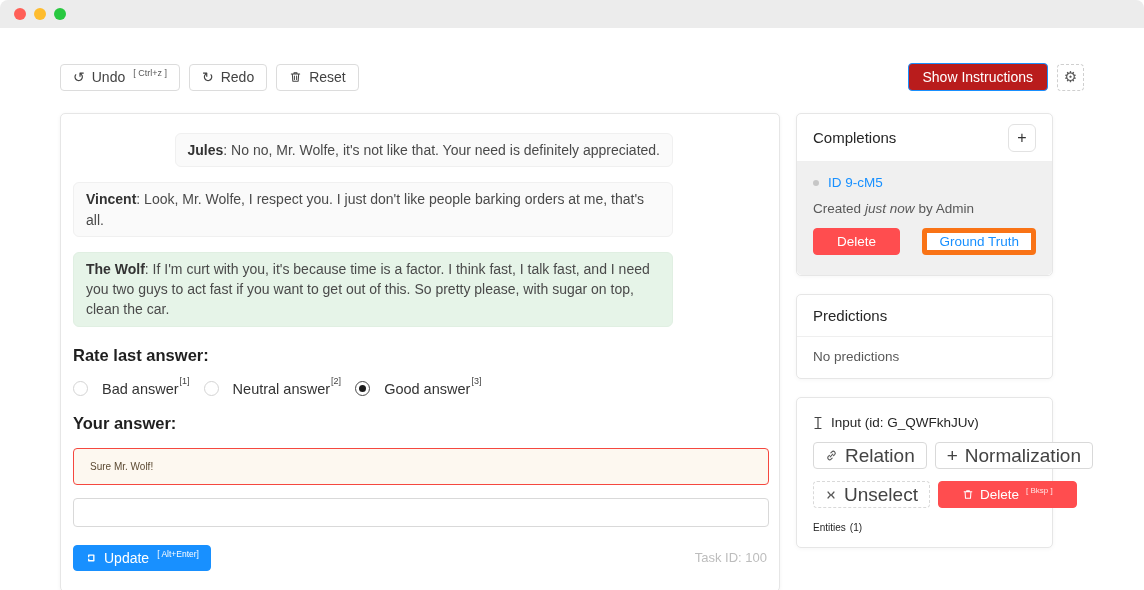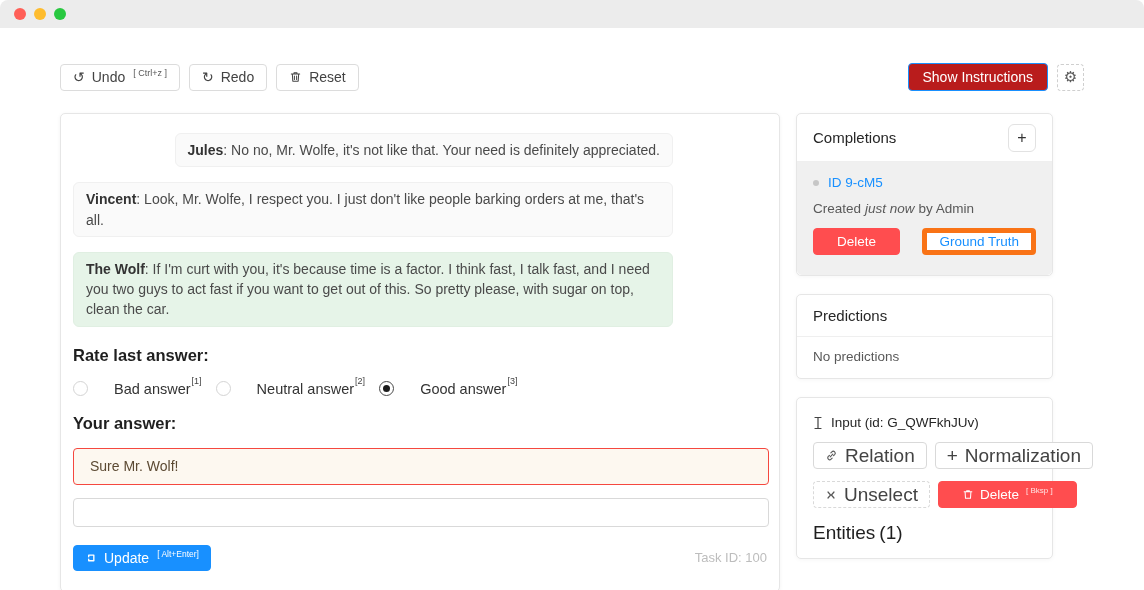--- a/index.html
+++ b/index.html
@@ -66,38 +66,38 @@
     padding: 6px 12px; font-size: 14px; line-height: 1.45; color: #4a4a4a;
     margin-bottom: 15px; max-width: 100%;
   }
   .bubble .author { font-weight: bold; color: #333; }
   .bubble.highlight { background: #e6f4e8; border-color: #e0efe2; width: 100%; }
 
   
   .section-heading { font-size: 16.5px; font-weight: bold; color: #1f1f1f; }
   .rate-heading { margin-top: 4px; }
   .radio-row { margin-top: 15px; display: flex; align-items: center; gap: 14px; }
-  .radio-option { display: inline-flex; align-items: center; gap: 26px; cursor: pointer; }
+  .radio-option { display: inline-flex; align-items: center; gap: 14px; cursor: pointer; }
   .radio {
     width: 15px; height: 15px; border: 1px solid #d4d4d4; border-radius: 50%;
     background: #fff; position: relative; flex: 0 0 auto;
   }
   .radio.checked { border-color: #4a4a4a; }
   .radio.checked::after {
     content: ""; position: absolute; inset: 3px; background: #1c1c1c; border-radius: 50%;
   }
   .radio-label { font-size: 14.5px; color: #333; }
   .radio-label sup.kbd { color: #444; }
 
   .answer-heading { margin-top: 17px; }
   .answer-error {
     margin-top: 15px; height: 37px; width: 696px;
     border: 1px solid #f5483f; border-radius: 4px; background: #fdf8f0;
     display: flex; align-items: center; padding: 0 16px;
-    font-size: 14px; color: #5c4a33;
+    font-size: 10px; color: #5c4a33;
   }
   .answer-empty {
     margin-top: 13px; height: 29px; width: 696px;
     border: 1px solid #d9d9d9; border-radius: 4px; background: #fff;
     padding: 0 10px; font-size: 14px; color: #434343; outline: none;
     font-family: "Liberation Sans", sans-serif;
   }
   .card-footer { margin-top: 18px; display: flex; justify-content: space-between; align-items: center; }
   .update-btn {
     display: inline-flex; align-items: center; gap: 7px;
@@ -153,21 +153,21 @@
   .entity-body { padding: 17px 16px 14px 16px; }
   .entity-input-row { display: flex; align-items: center; gap: 8px; font-size: 13.5px; color: #262626; }
   .entity-btn-row { margin-top: 12px; display: flex; gap: 8px; }
   .btn-sm {
     display: inline-flex; align-items: center; gap: 7px;
     height: 27px; padding: 0 11px;
     background: #fff; border: 1px solid #d9d9d9; border-radius: 4px;
     font-size: 19px; color: #434343; cursor: pointer; white-space: nowrap;
   }
   .btn-dashed { border-style: dashed; }
-  .entities-line { margin-top: 14px; font-size: 19px; color: #1f1f1f; display: flex; gap: 4px; }
+  .entities-line { margin-top: 14px; font-size: 10px; color: #1f1f1f; display: flex; gap: 4px; }
   .icon-svg { display: inline-flex; flex: 0 0 auto; }
 </style>
 </head>
 <body>
 
 <div class="titlebar">
   <span class="tl-dot tl-close"></span>
   <span class="tl-dot tl-min"></span>
   <span class="tl-dot tl-max"></span>
 </div>

